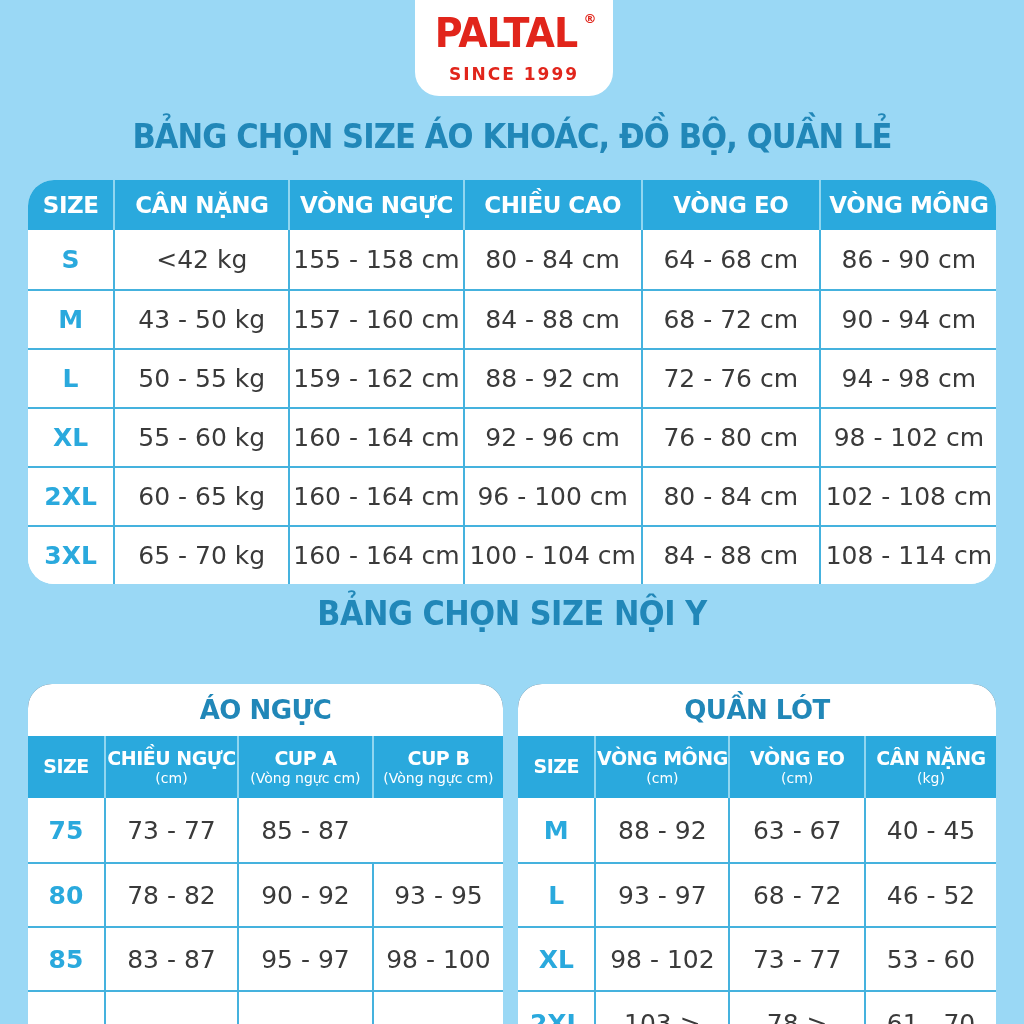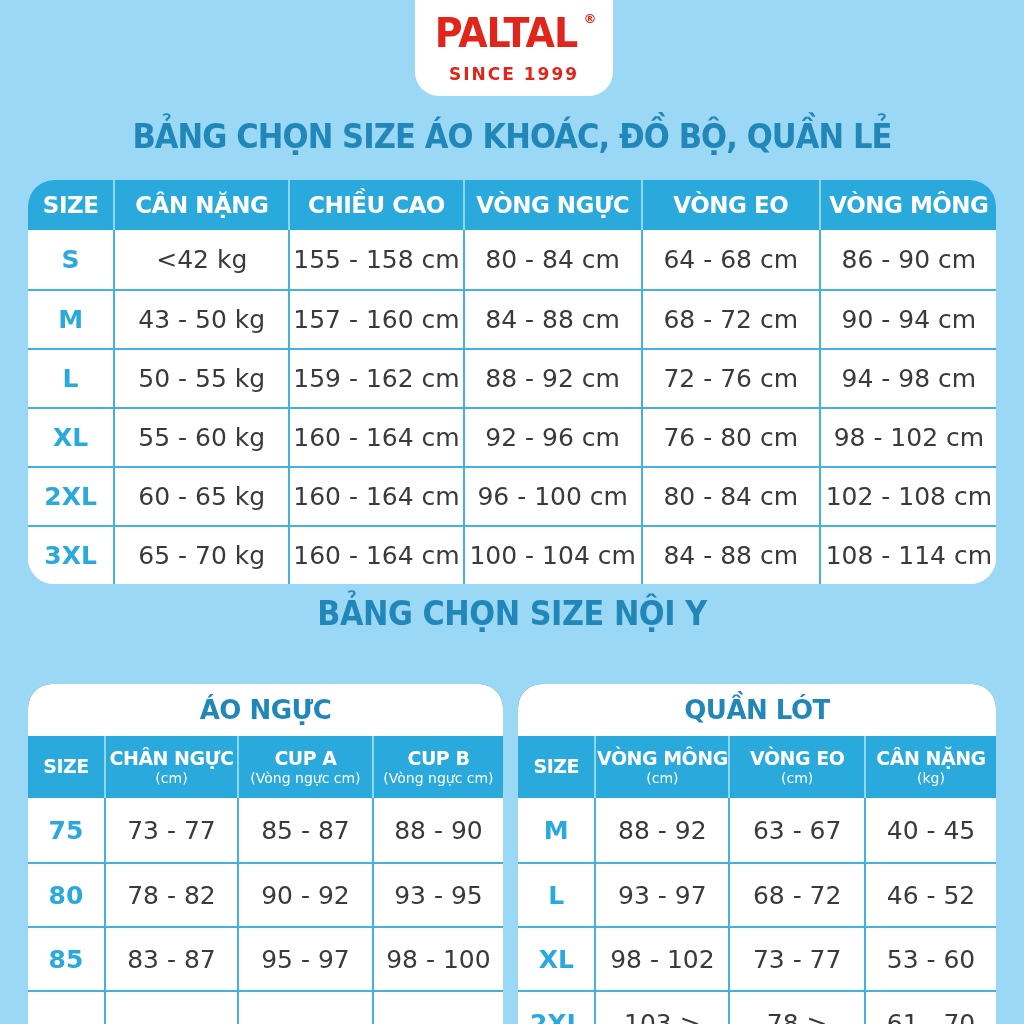--- a/index.html
+++ b/index.html
@@ -92,22 +92,22 @@
   </div>
   <div class="brand-since">SINCE 1999</div>
 </div>
 
 <div class="page-title title-main">BẢNG CHỌN SIZE ÁO KHOÁC, ĐỒ BỘ, QUẦN LẺ</div>
 
 <div class="main-table">
   <div class="mt-head grid-main">
     <div>SIZE</div>
     <div>CÂN NẶNG</div>
+    <div>VÒNG NGỰC</div>
     <div>CHIỀU CAO</div>
-    <div>VÒNG NGỰC</div>
     <div>VÒNG EO</div>
     <div>VÒNG MÔNG</div>
   </div>
 
   <div class="mt-row grid-main">
     <div class="size-cell">S</div>
     <div>&lt;42 kg</div>
     <div>155 - 158 cm</div>
     <div>80 - 84 cm</div>
     <div>64 - 68 cm</div>
@@ -157,37 +157,36 @@
 
 <div class="page-title title-noiy">BẢNG CHỌN SIZE NỘI Y</div>
 
 <div class="sub-table sub-left">
   <div class="sub-title">ÁO NGỰC</div>
   <div class="st-head grid-sub">
     <div>
       <span class="st-h1">SIZE</span>
     </div>
     <div>
-      <span class="st-h1">CHÂN NGỰC</span>
+      <span class="st-h1">CHIỀU NGỰC</span>
       <span class="st-h2">(cm)</span>
     </div>
     <div>
       <span class="st-h1">CUP A</span>
       <span class="st-h2">(Vòng ngực cm)</span>
     </div>
     <div>
       <span class="st-h1">CUP B</span>
       <span class="st-h2">(Vòng ngực cm)</span>
     </div>
   </div>
   <div class="st-row grid-sub">
     <div class="size-cell">75</div>
     <div>73 - 77</div>
     <div>85 - 87</div>
-    <div>88 - 90</div>
   </div>
   <div class="st-row grid-sub">
     <div class="size-cell">80</div>
     <div>78 - 82</div>
     <div>90 - 92</div>
     <div>93 - 95</div>
   </div>
   <div class="st-row grid-sub">
     <div class="size-cell">85</div>
     <div>83 - 87</div>

